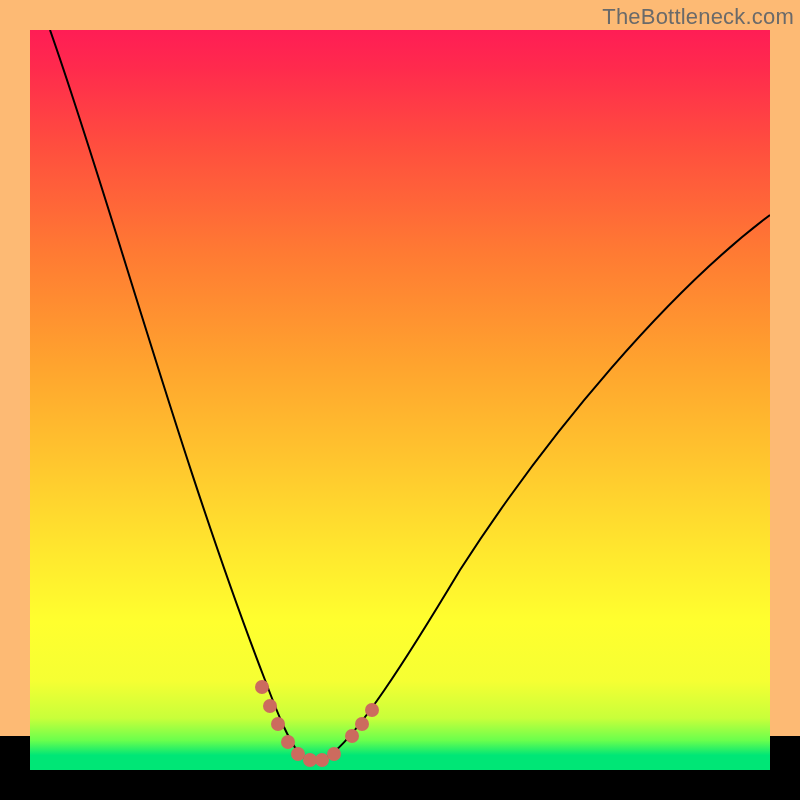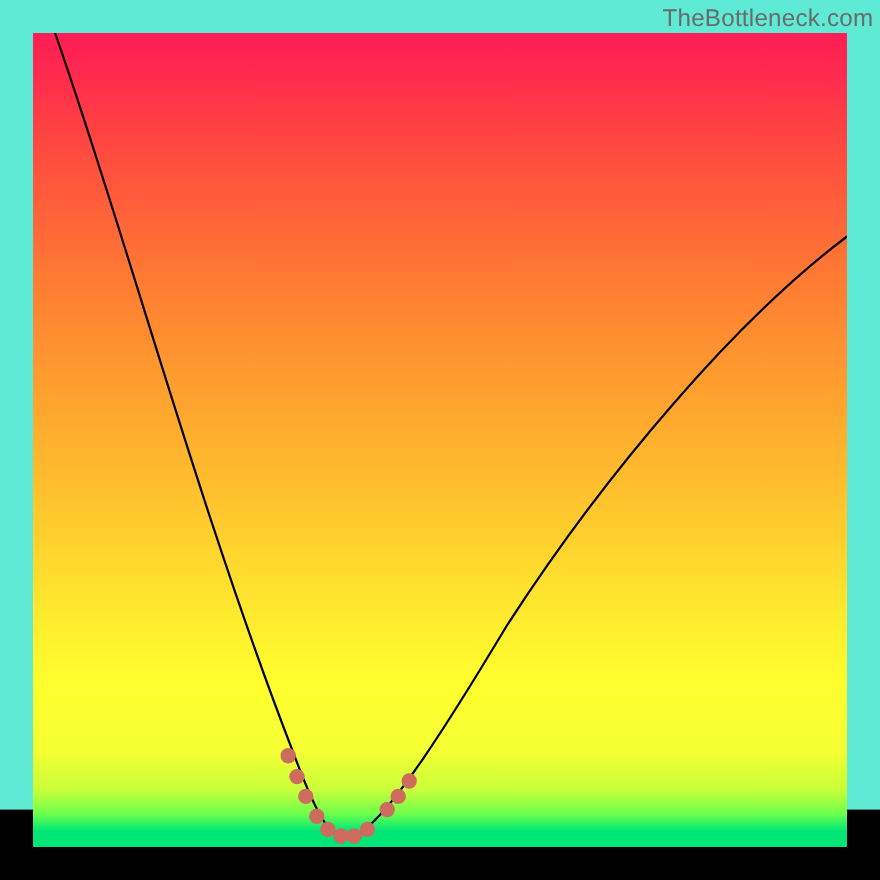--- a/index.html
+++ b/index.html
@@ -8,21 +8,21 @@
     width: 800px;
     height: 800px;
     background: #000;
     font-family: Arial, Helvetica, sans-serif;
     overflow: hidden;
   }
   .frame {
     position: absolute;
     left: 0; top: 0;
     width: 800px; height: 736px;
-    background: #5eead4;
+    background: #fdba74;
   }
   .plot {
     position: absolute;
     left: 30px;
     top: 30px;
     width: 740px;
     height: 740px;
     background: linear-gradient(to top,
       #00e676 0%,
       #00e676 2%,

